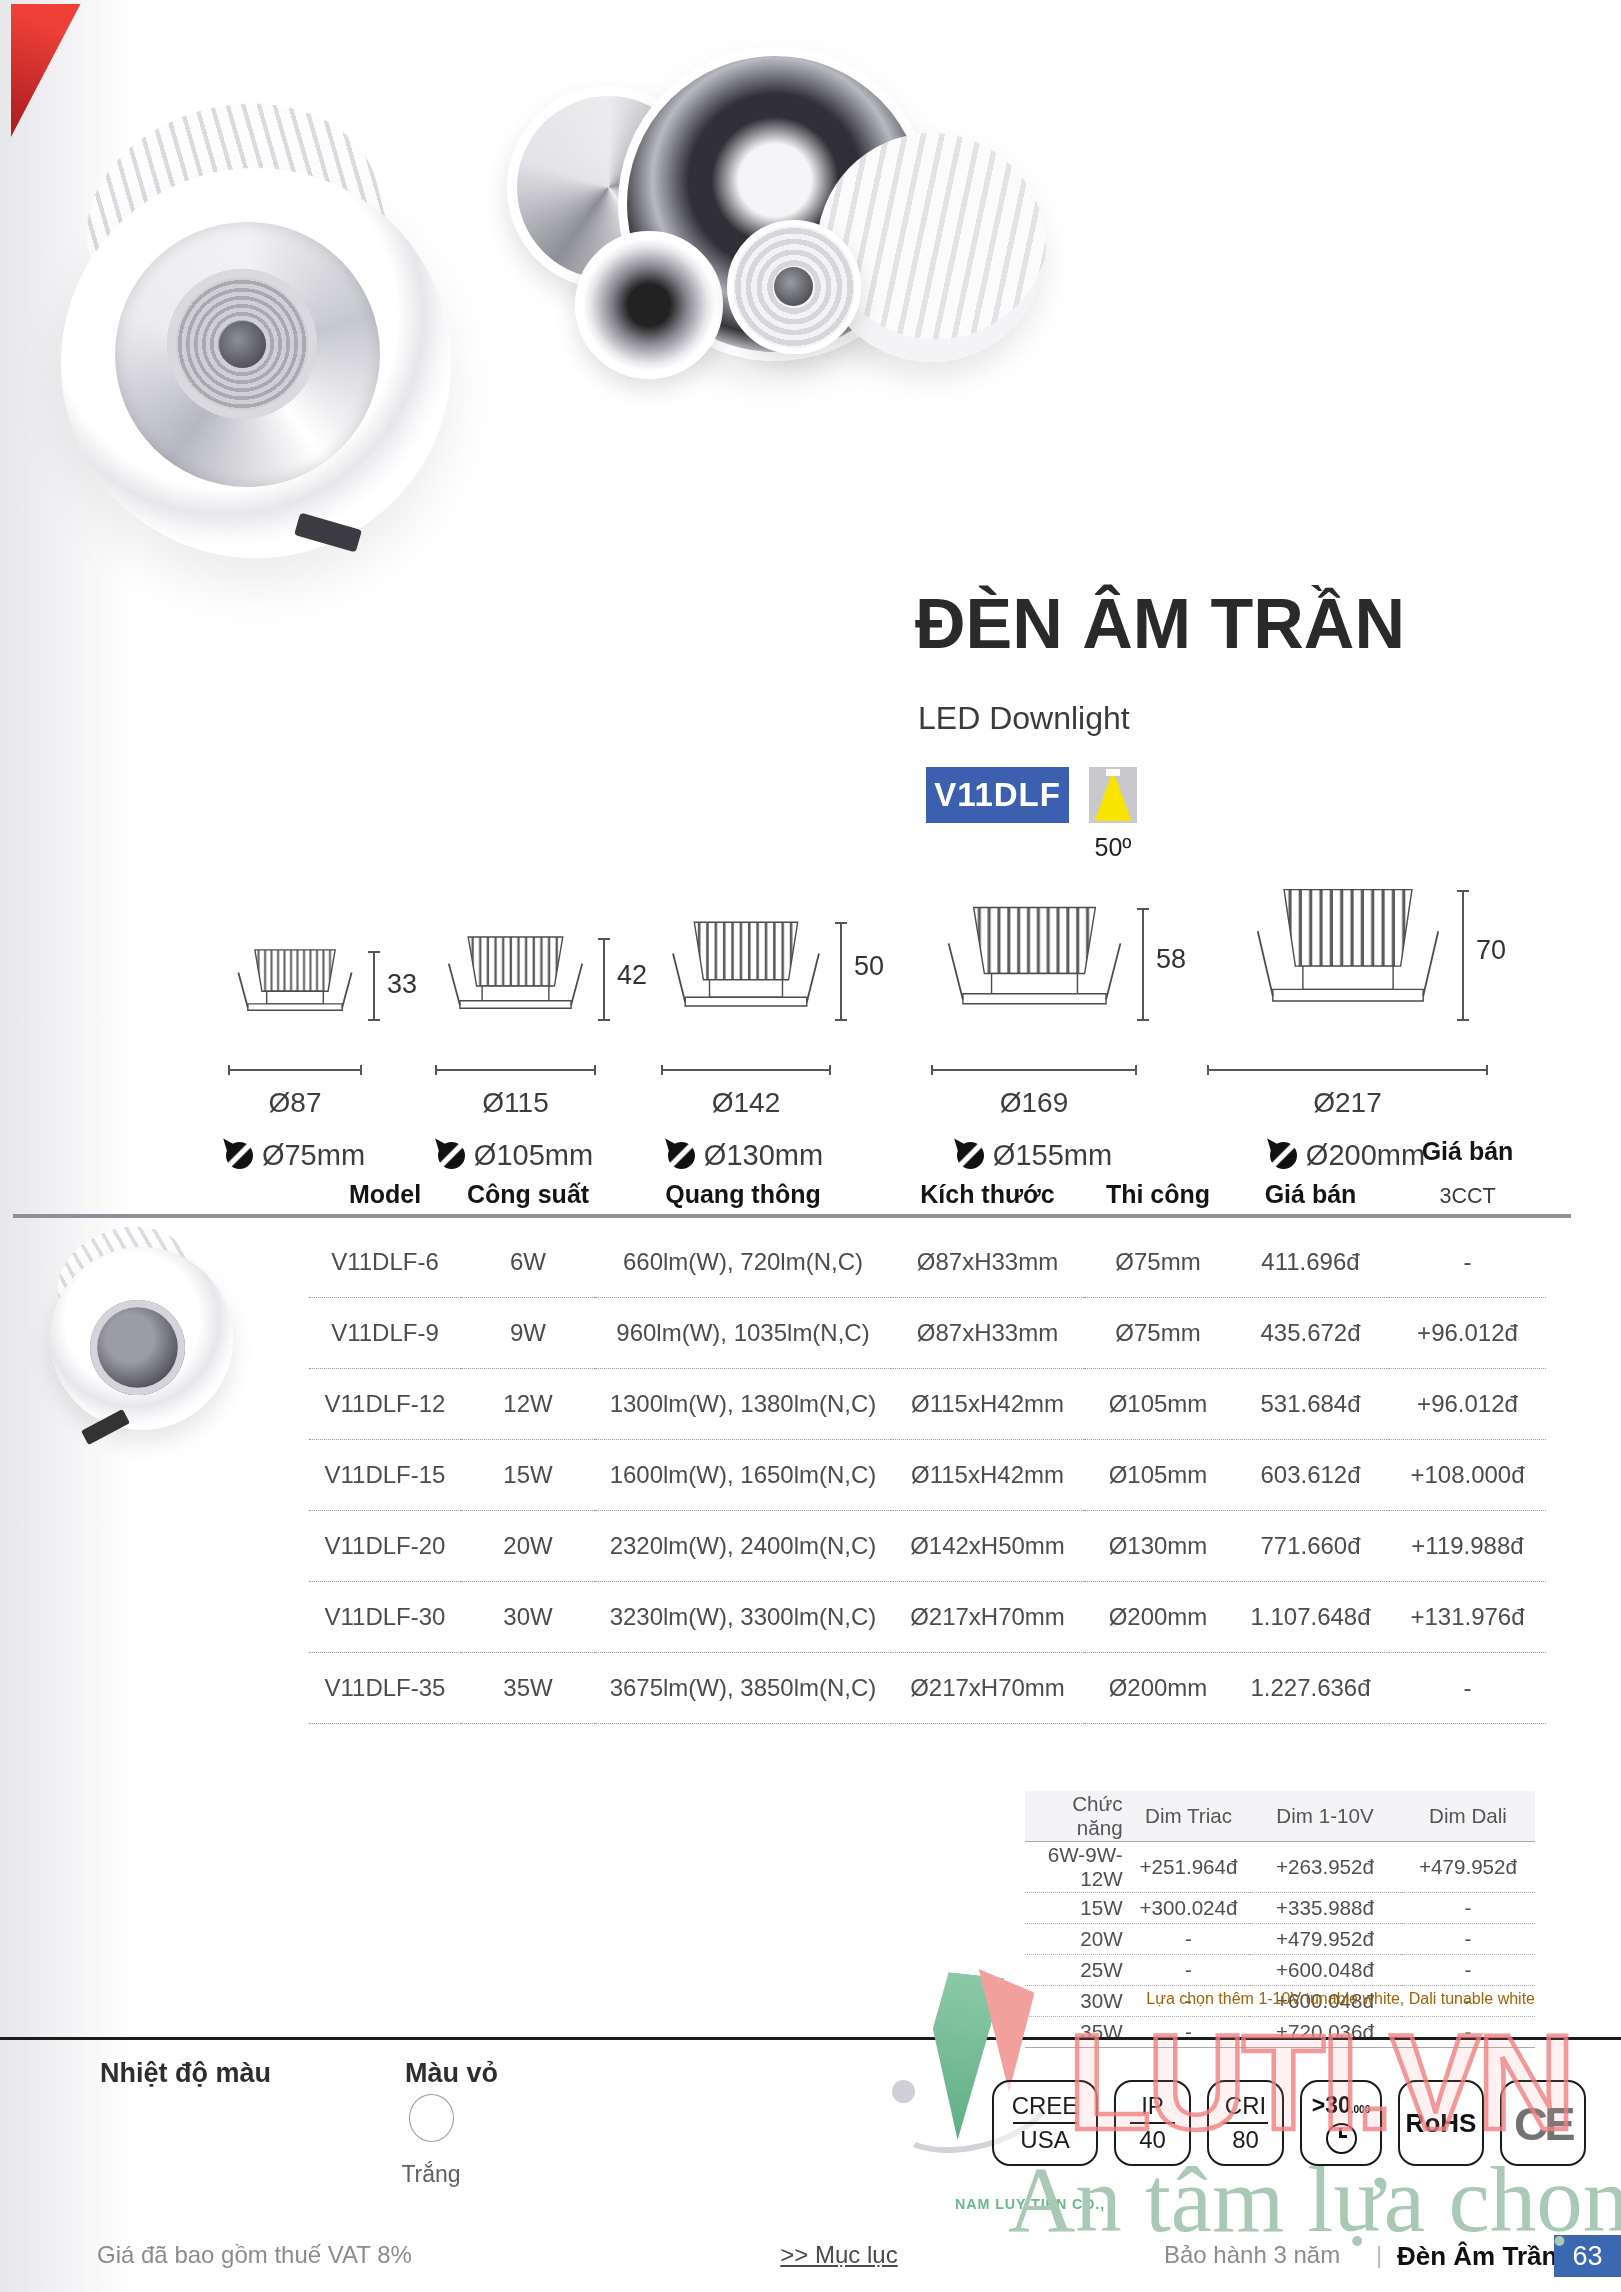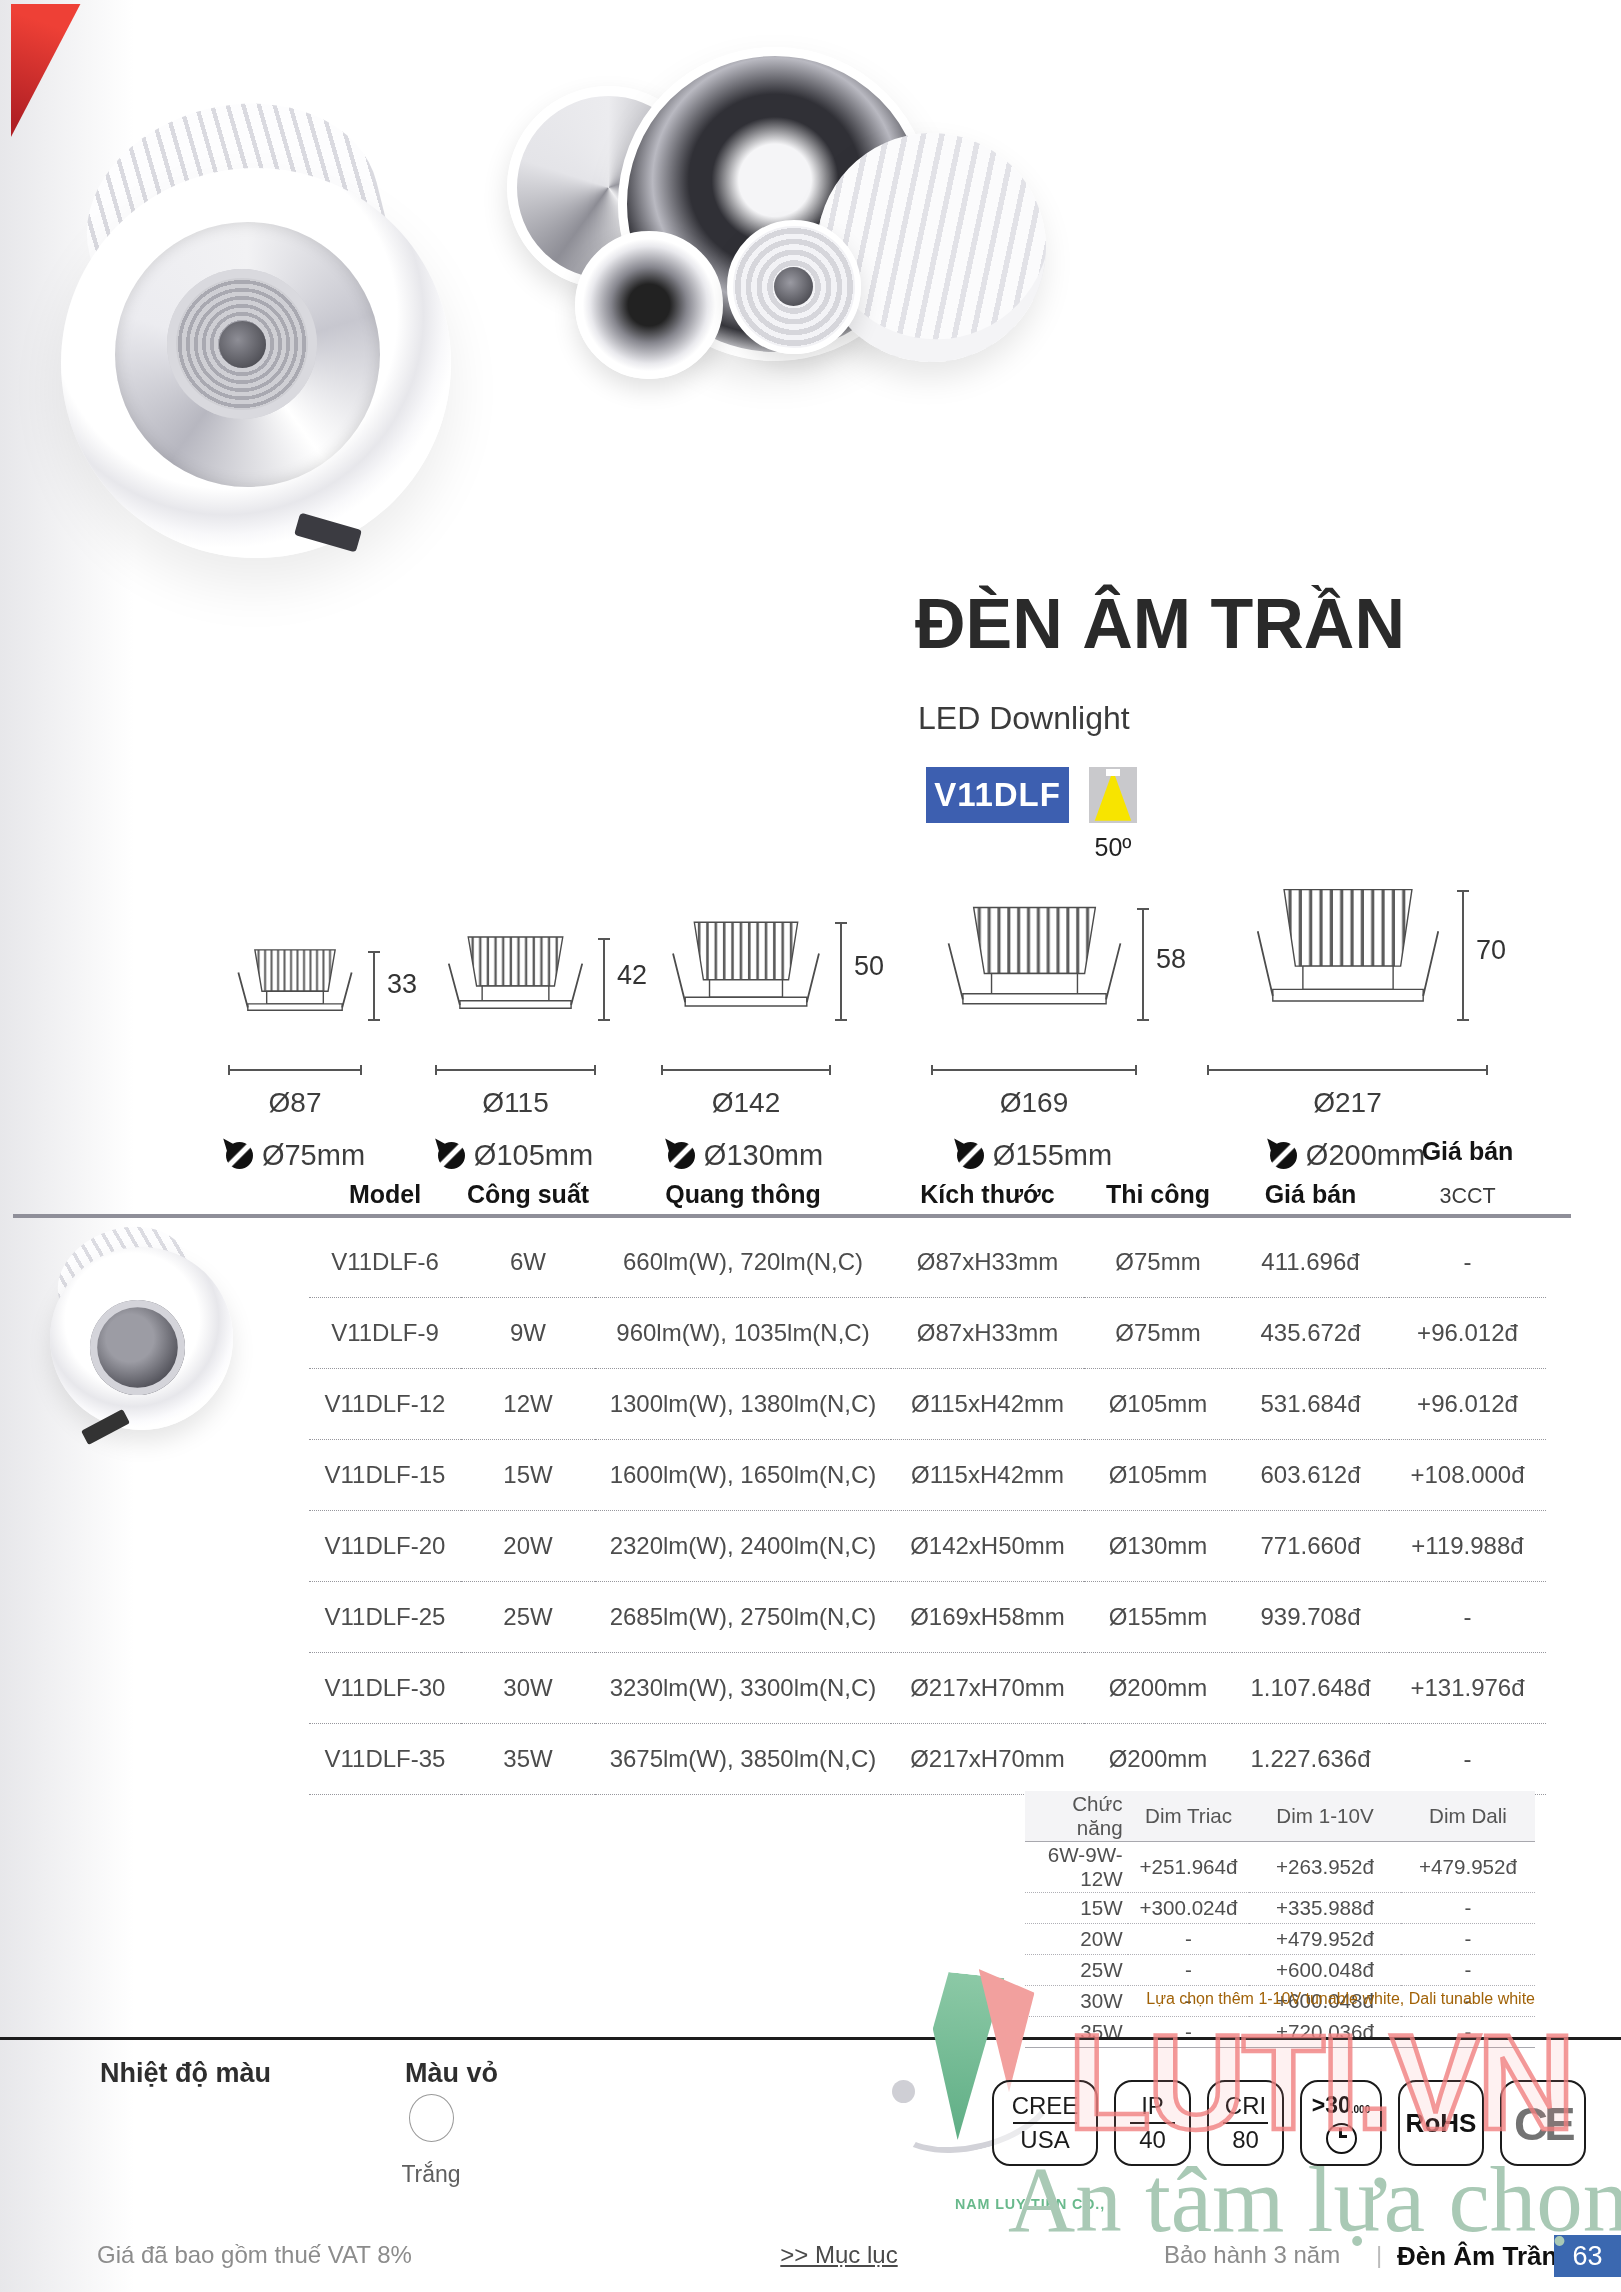--- a/index.html
+++ b/index.html
@@ -337,29 +337,20 @@
           <tr>
             <td>V11DLF-20</td>
             <td>20W</td>
             <td>2320lm(W), 2400lm(N,C)</td>
             <td>Ø142xH50mm</td>
             <td>Ø130mm</td>
             <td>771.660đ</td>
             <td>+119.988đ</td>
           </tr>
           <tr>
-            <td>V11DLF-25</td>
-            <td>25W</td>
-            <td>2685lm(W), 2750lm(N,C)</td>
-            <td>Ø169xH58mm</td>
-            <td>Ø155mm</td>
-            <td>939.708đ</td>
-            <td>-</td>
-          </tr>
-          <tr>
             <td>V11DLF-30</td>
             <td>30W</td>
             <td>3230lm(W), 3300lm(N,C)</td>
             <td>Ø217xH70mm</td>
             <td>Ø200mm</td>
             <td>1.107.648đ</td>
             <td>+131.976đ</td>
           </tr>
           <tr>
             <td>V11DLF-35</td>

